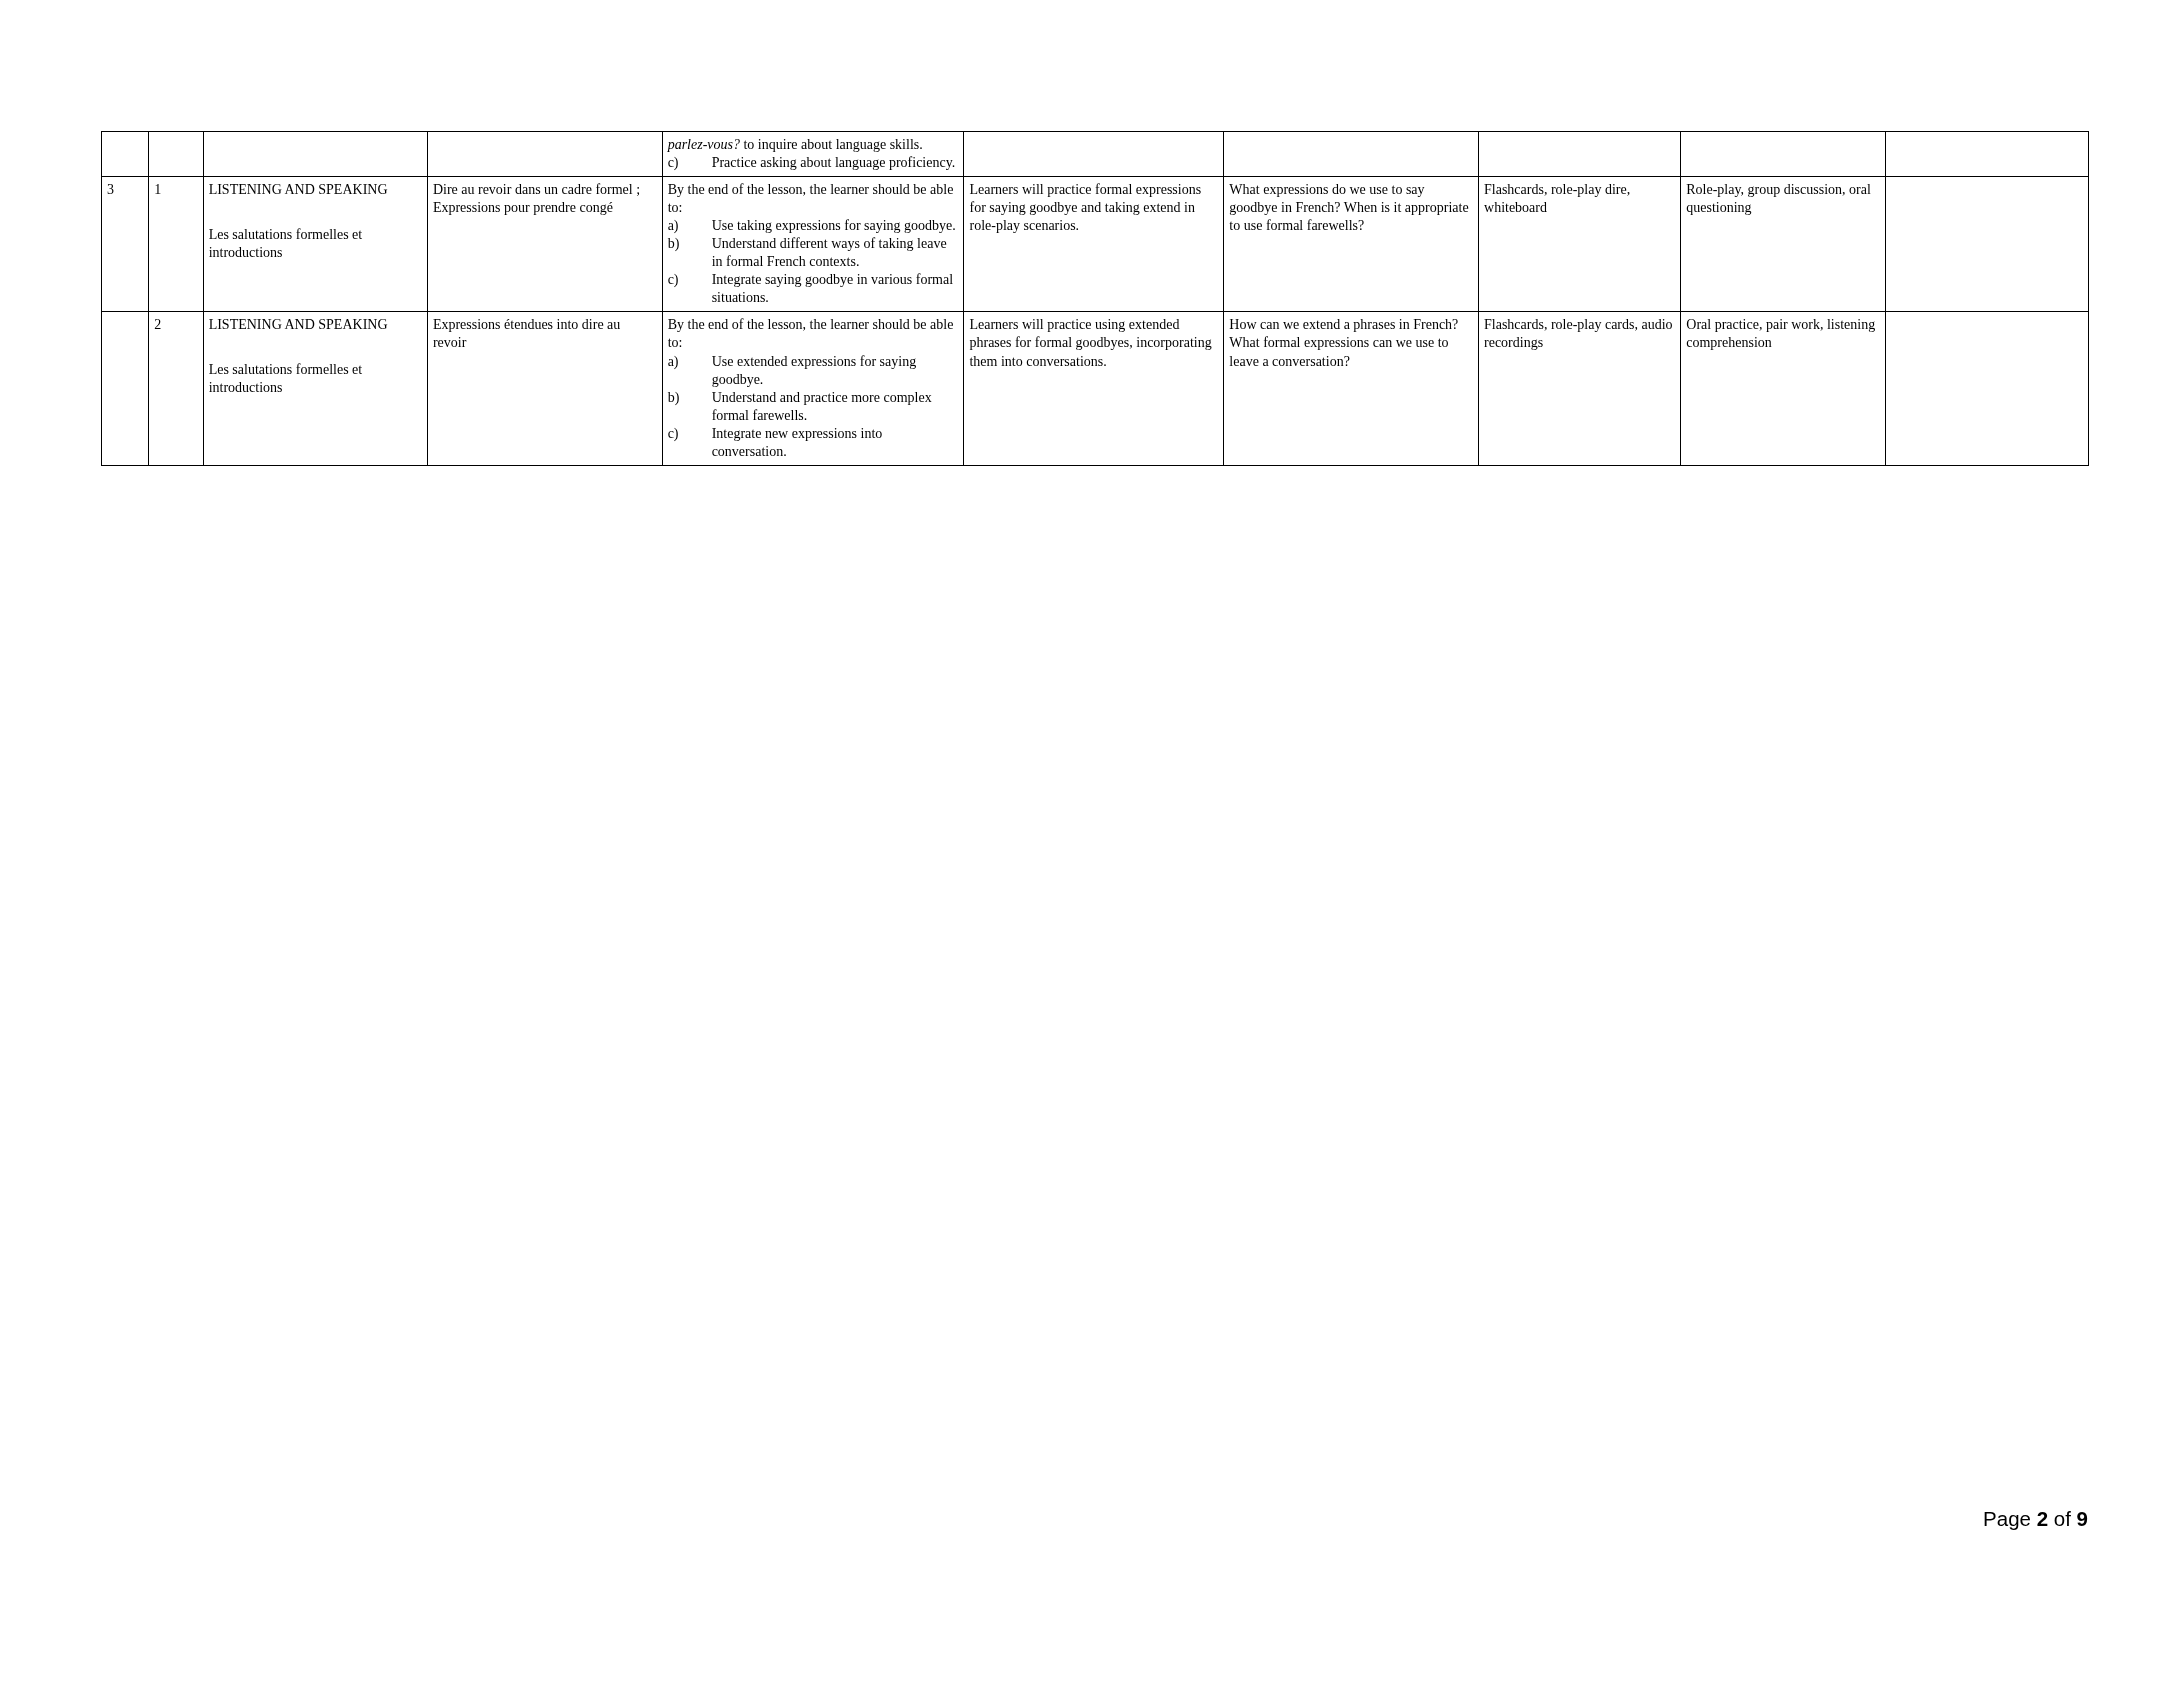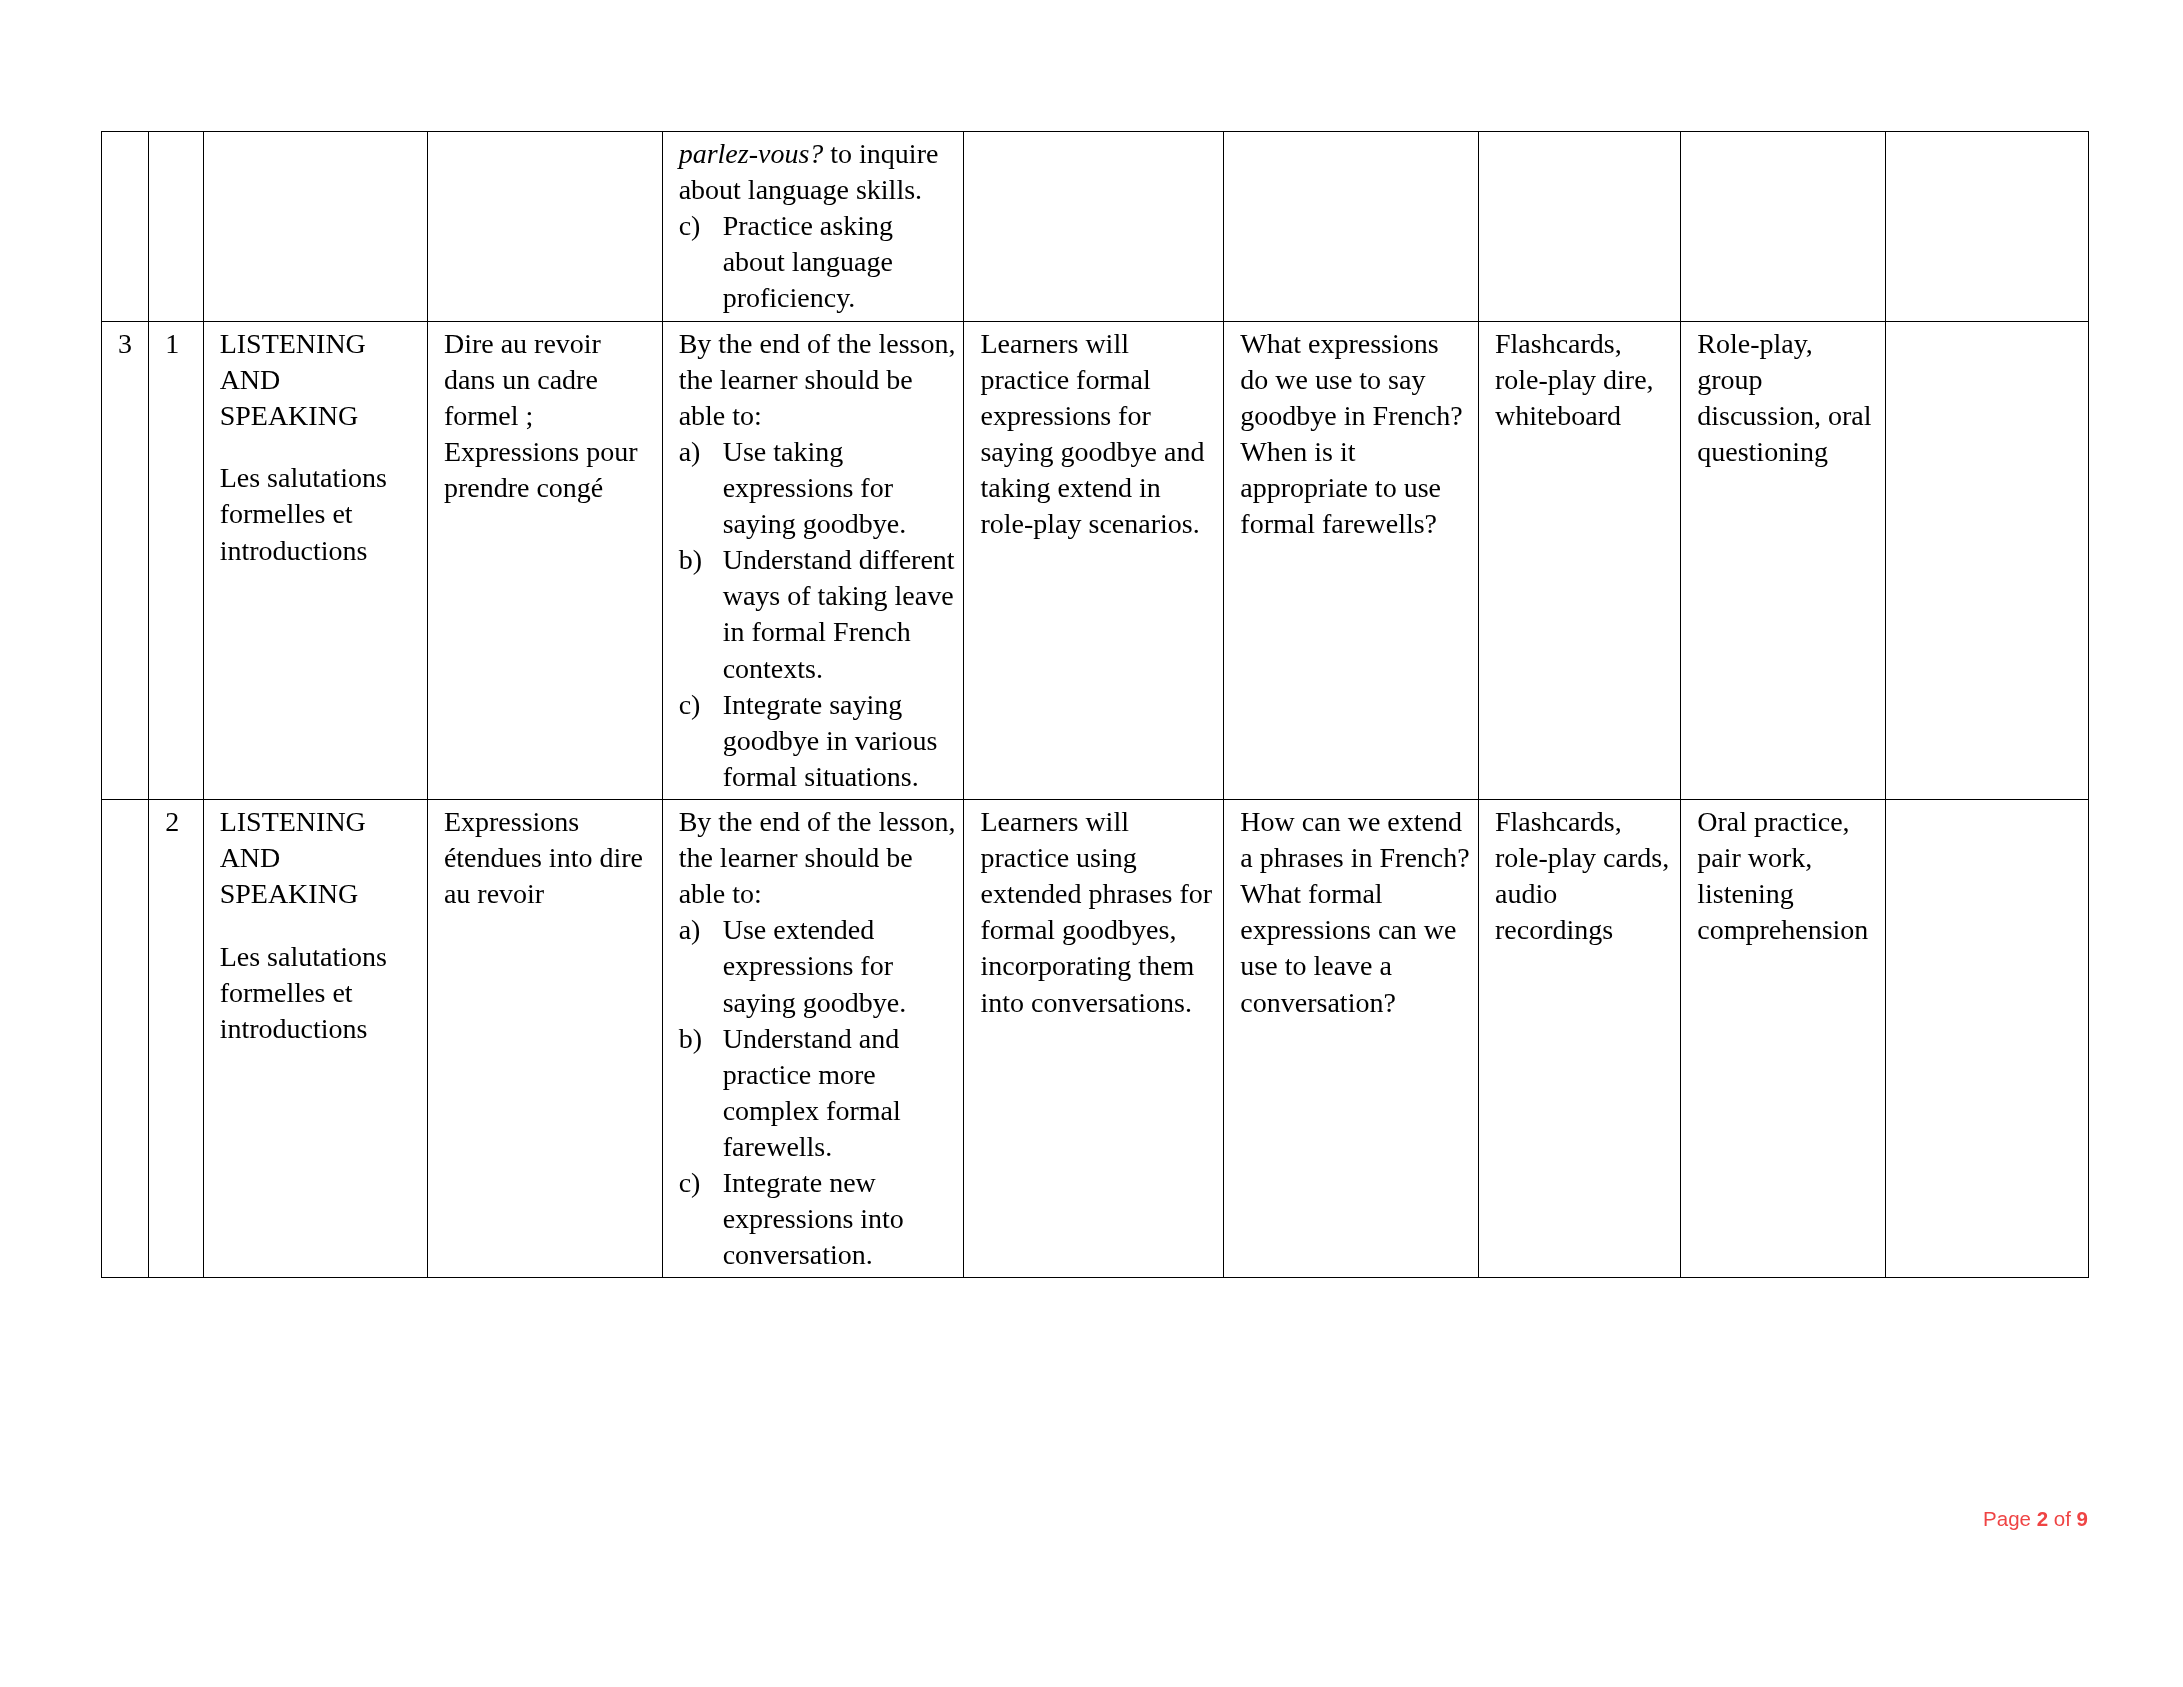--- a/index.html
+++ b/index.html
@@ -26,22 +26,22 @@
     position: absolute;
     left: 101px;
     top: 131px;
     width: 1988px;
     border-collapse: collapse;
     table-layout: fixed;
   }
   .sow-table td {
     border: 1.3px solid #000000;
     vertical-align: top;
-    padding: 4px 6px 4px 16px;
-    font-size: 28px;
+    padding: 4px 6px 4px 5px;
+    font-size: 14px;
     line-height: 1.29;
     font-family: "Liberation Serif", "DejaVu Serif", serif;
   }
   
   col.c1  { width: 45px;  }
   col.c2  { width: 52px;  }
   col.c3  { width: 214px; }
   col.c4  { width: 224px; }
   col.c5  { width: 288px; }
   col.c6  { width: 248px; }
@@ -73,21 +73,21 @@
   .lead-line { margin: 0; }
   .blank-line { height: 26.5px; }
   .ital { font-style: italic; }
 
   .footer {
     position: absolute;
     right: 95px;
     top: 1507px;
     font-family: "Liberation Sans", "DejaVu Sans", sans-serif;
     font-size: 20.5px;
-    color: #ef4444;
+    color: #000000;
     white-space: nowrap;
   }
   .footer b { font-weight: bold; }
 </style>
 </head>
 <body>
 
 <div class="page">
 
   <table class="sow-table">

